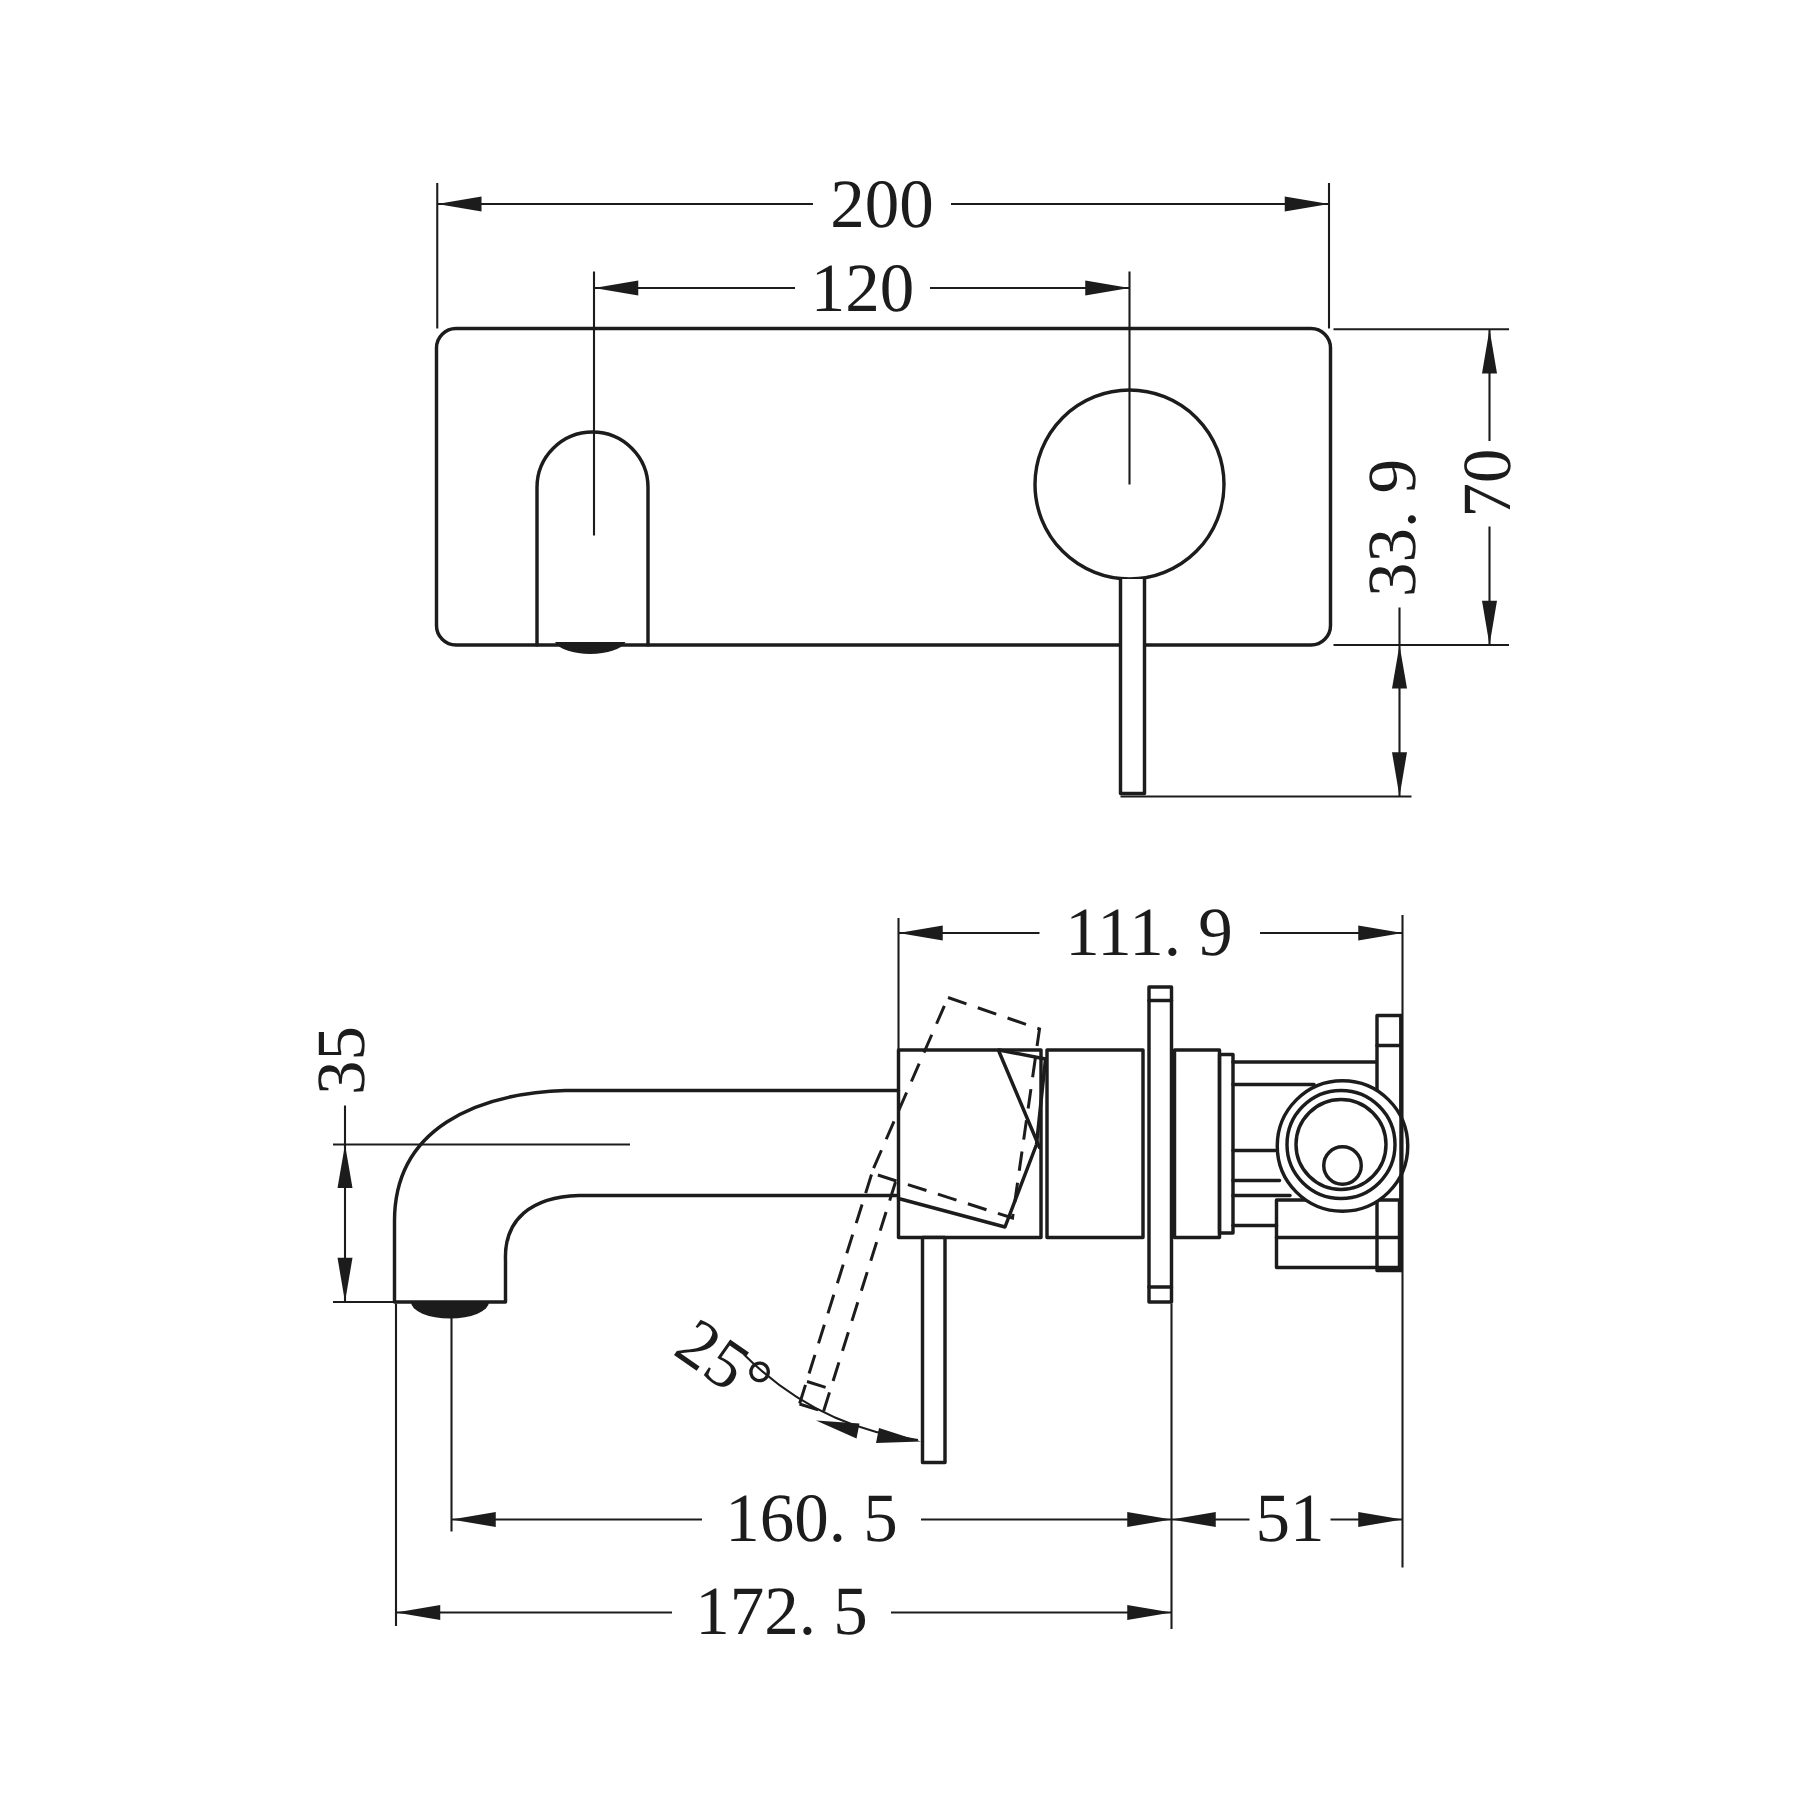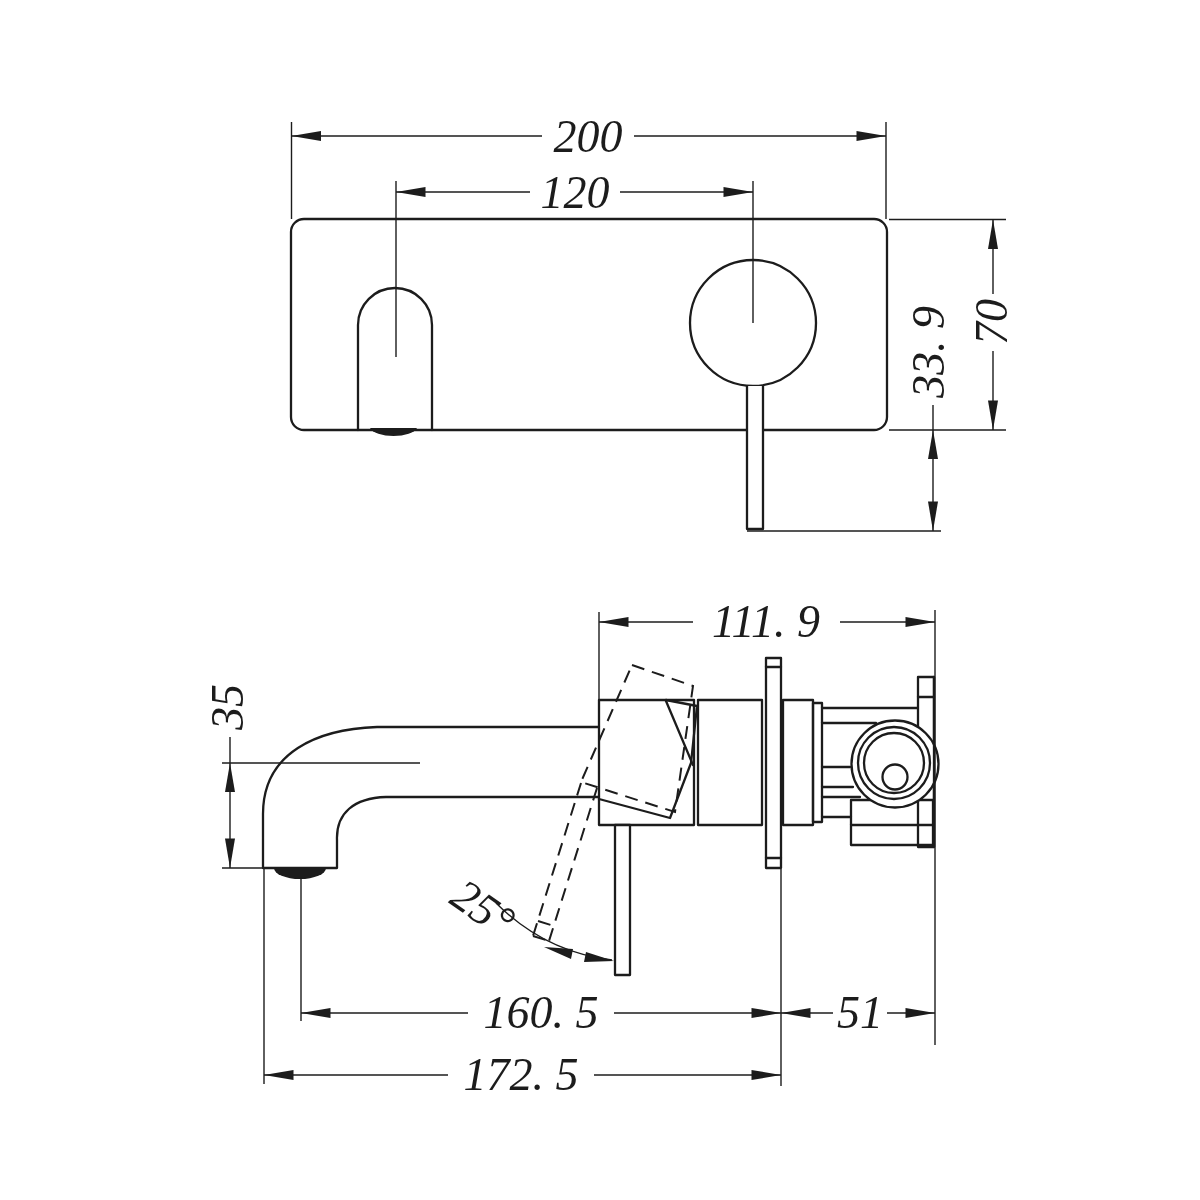--- a/index.html
+++ b/index.html
@@ -1,21 +1,21 @@
 <!DOCTYPE html>
 <html><head>
 <meta charset="utf-8">
 <style>
   html,body{margin:0;padding:0;}
   body{
     width:1200px;height:1200px;
     background:#ffffff;
     font-family:"Liberation Serif", serif;
   }
-  .sheet{width:968px;height:1200px;position:relative;font-style:italic;}
+  .sheet{width:968px;height:1200px;position:relative;}
   svg text{
     font-family:"Liberation Serif", serif;
     font-size:46px;
     fill:#1c1c1c;
   }
   .obj{stroke:#1c1c1c;stroke-width:2.3;fill:none;stroke-linecap:round;stroke-linejoin:round;}
   .obj-fill{stroke:#1c1c1c;stroke-width:2.3;fill:#ffffff;stroke-linejoin:round;}
   .thin{stroke:#1c1c1c;stroke-width:1.4;fill:none;}
   .dash{stroke:#1c1c1c;stroke-width:2;fill:none;stroke-dasharray:13 8;stroke-linecap:butt;}
   .arrow{fill:#1c1c1c;stroke:none;}

